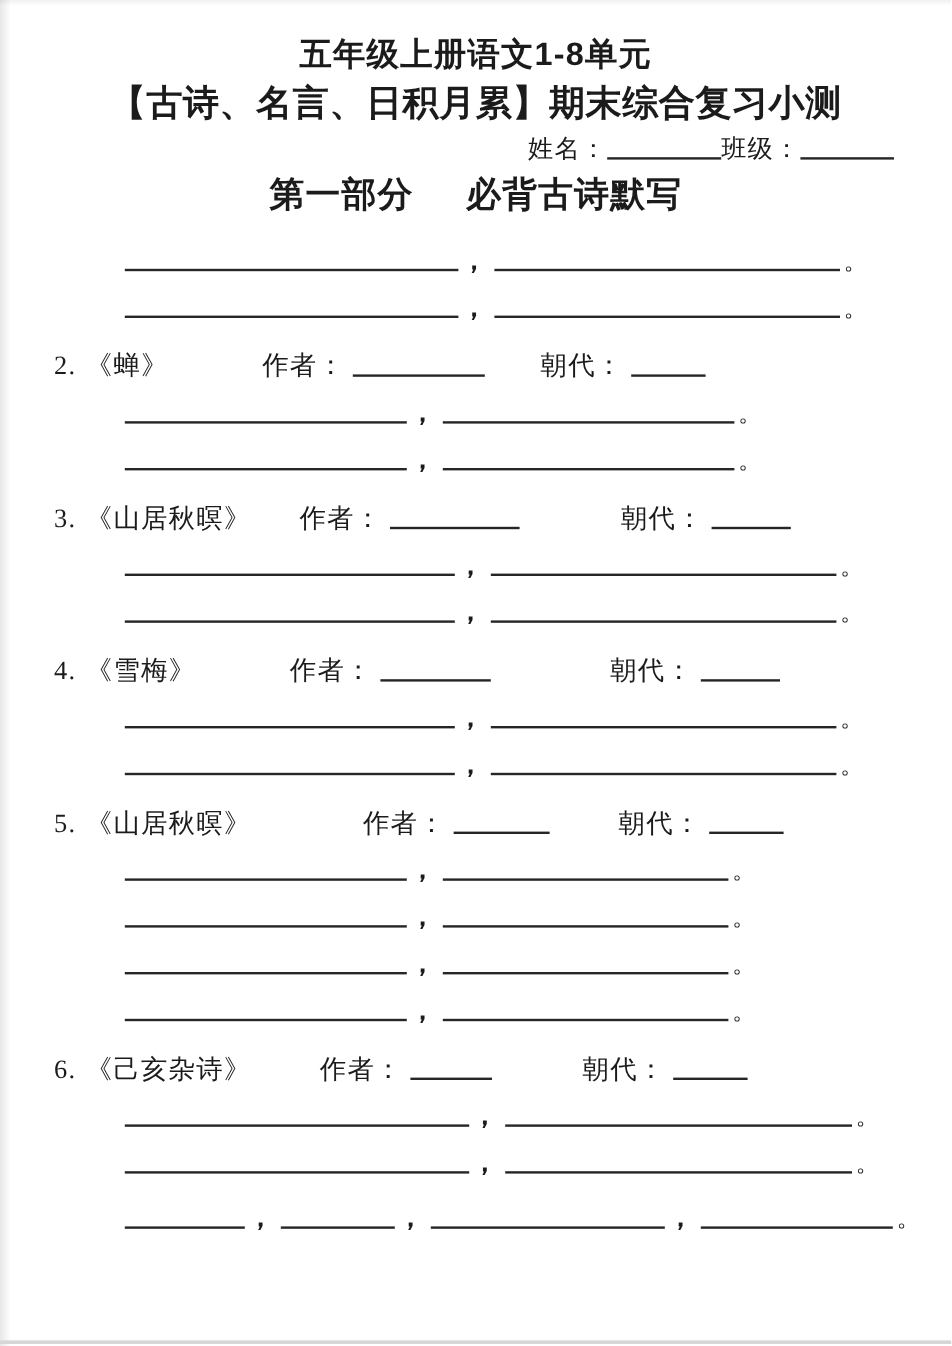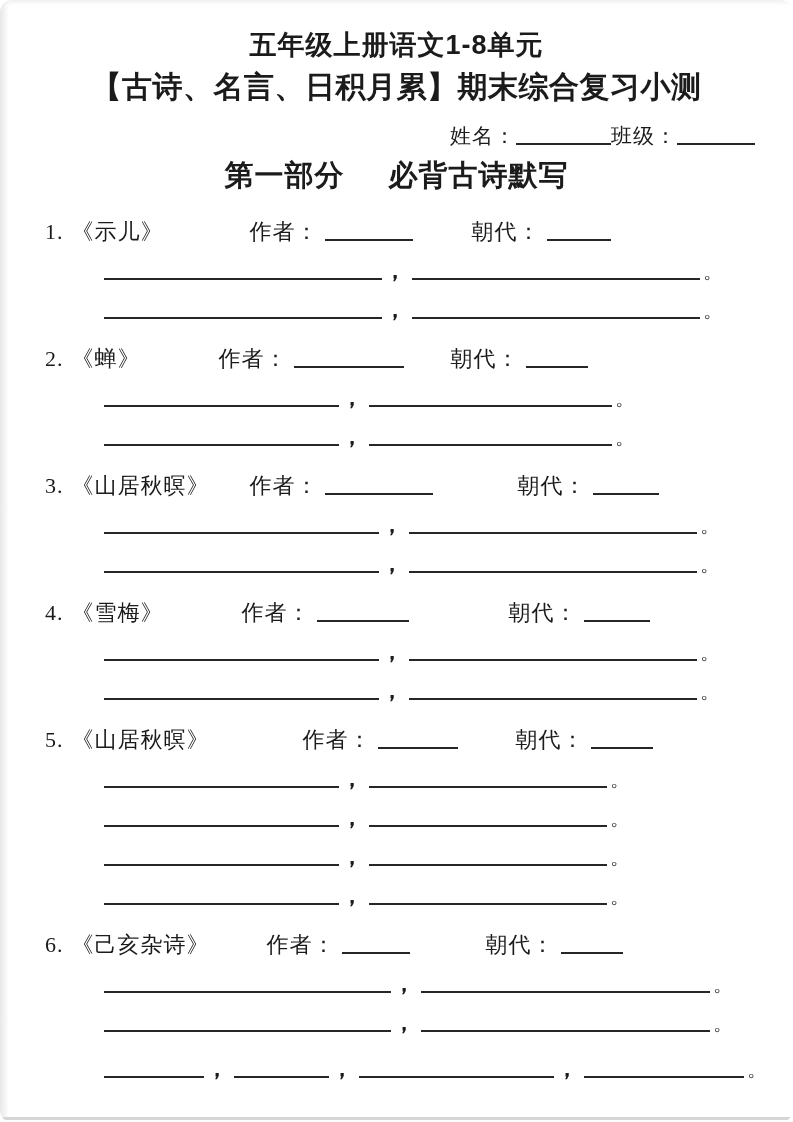--- a/index.html
+++ b/index.html
@@ -5,21 +5,20 @@
   html, body { margin: 0; padding: 0; background: #ffffff; }
   .page {
     position: relative;
     width: 793px;
     height: 1122px;
     background: #ffffff;
     overflow: hidden;
     font-family: "Liberation Serif", serif;
     color: #1b1b1b;
     box-sizing: border-box;
-    border-radius: 12px;
   }
   
   .scan-shadow-left {
     position: absolute; left: 0; top: 0; width: 9px; height: 100%;
     background: linear-gradient(to right, rgba(110,110,110,0.16), rgba(255,255,255,0));
     pointer-events: none;
   }
   .scan-shadow-top {
     position: absolute; left: 0; top: 0; width: 100%; height: 5px;
     background: linear-gradient(to bottom, rgba(110,110,110,0.10), rgba(255,255,255,0));
@@ -45,23 +44,22 @@
     text-align: center;
     font-family: "Liberation Sans", sans-serif;
     font-weight: 700;
     font-size: 30px; line-height: 45px;
     letter-spacing: 0.5px;
   }
   .name-row {
     height: 32px; line-height: 30px;
     font-size: 21px;
     text-align: right;
-    padding-right: 38px;
+    padding-right: 48px;
     letter-spacing: 1px;
-    margin-top: 12px;
   }
   .section-title {
     height: 40px; line-height: 40px;
     text-align: center;
     font-family: "Liberation Sans", sans-serif;
     font-weight: 700;
     font-size: 29px;
     letter-spacing: 1px;
     margin-top: 2px;
   }
@@ -114,23 +112,20 @@
   <div class="name-row">
     <span>姓名：</span><span class="blank name-blank"></span><span>班级：</span><span class="blank class-blank"></span>
   </div>
 
   <div class="section-title">
     <span>第一部分</span><span class="section-gap"></span><span>必背古诗默写</span>
   </div>
 
   <div class="items" id="items">
   <div class="item">
-    <div class="item-header">
-      <span class="item-number">1.</span><span class="poem-title">《示儿》</span><span class="item-label author-label" style="margin-left: 86px;">作者：</span><span class="blank label-blank author-blank" style="width: 88px;"></span><span class="item-label dynasty-label" style="margin-left: 59px;">朝代：</span><span class="blank label-blank dynasty-blank" style="width: 64px;"></span>
-    </div>
     <div class="poem-lines">
           <div class="poem-line"><span class="blank line-blank" style="width: 278px;"></span><span class="punct comma">，</span><span class="blank line-blank" style="width: 288px;"></span><span class="punct period">。</span></div>
           <div class="poem-line"><span class="blank line-blank" style="width: 278px;"></span><span class="punct comma">，</span><span class="blank line-blank" style="width: 288px;"></span><span class="punct period">。</span></div>
         </div>
   </div>
 
   <div class="item">
     <div class="item-header">
       <span class="item-number">2.</span><span class="poem-title">《蝉》</span><span class="item-label author-label" style="margin-left: 78px;">作者：</span><span class="blank label-blank author-blank" style="width: 110px;"></span><span class="item-label dynasty-label" style="margin-left: 47px;">朝代：</span><span class="blank label-blank dynasty-blank" style="width: 62px;"></span>
     </div>

